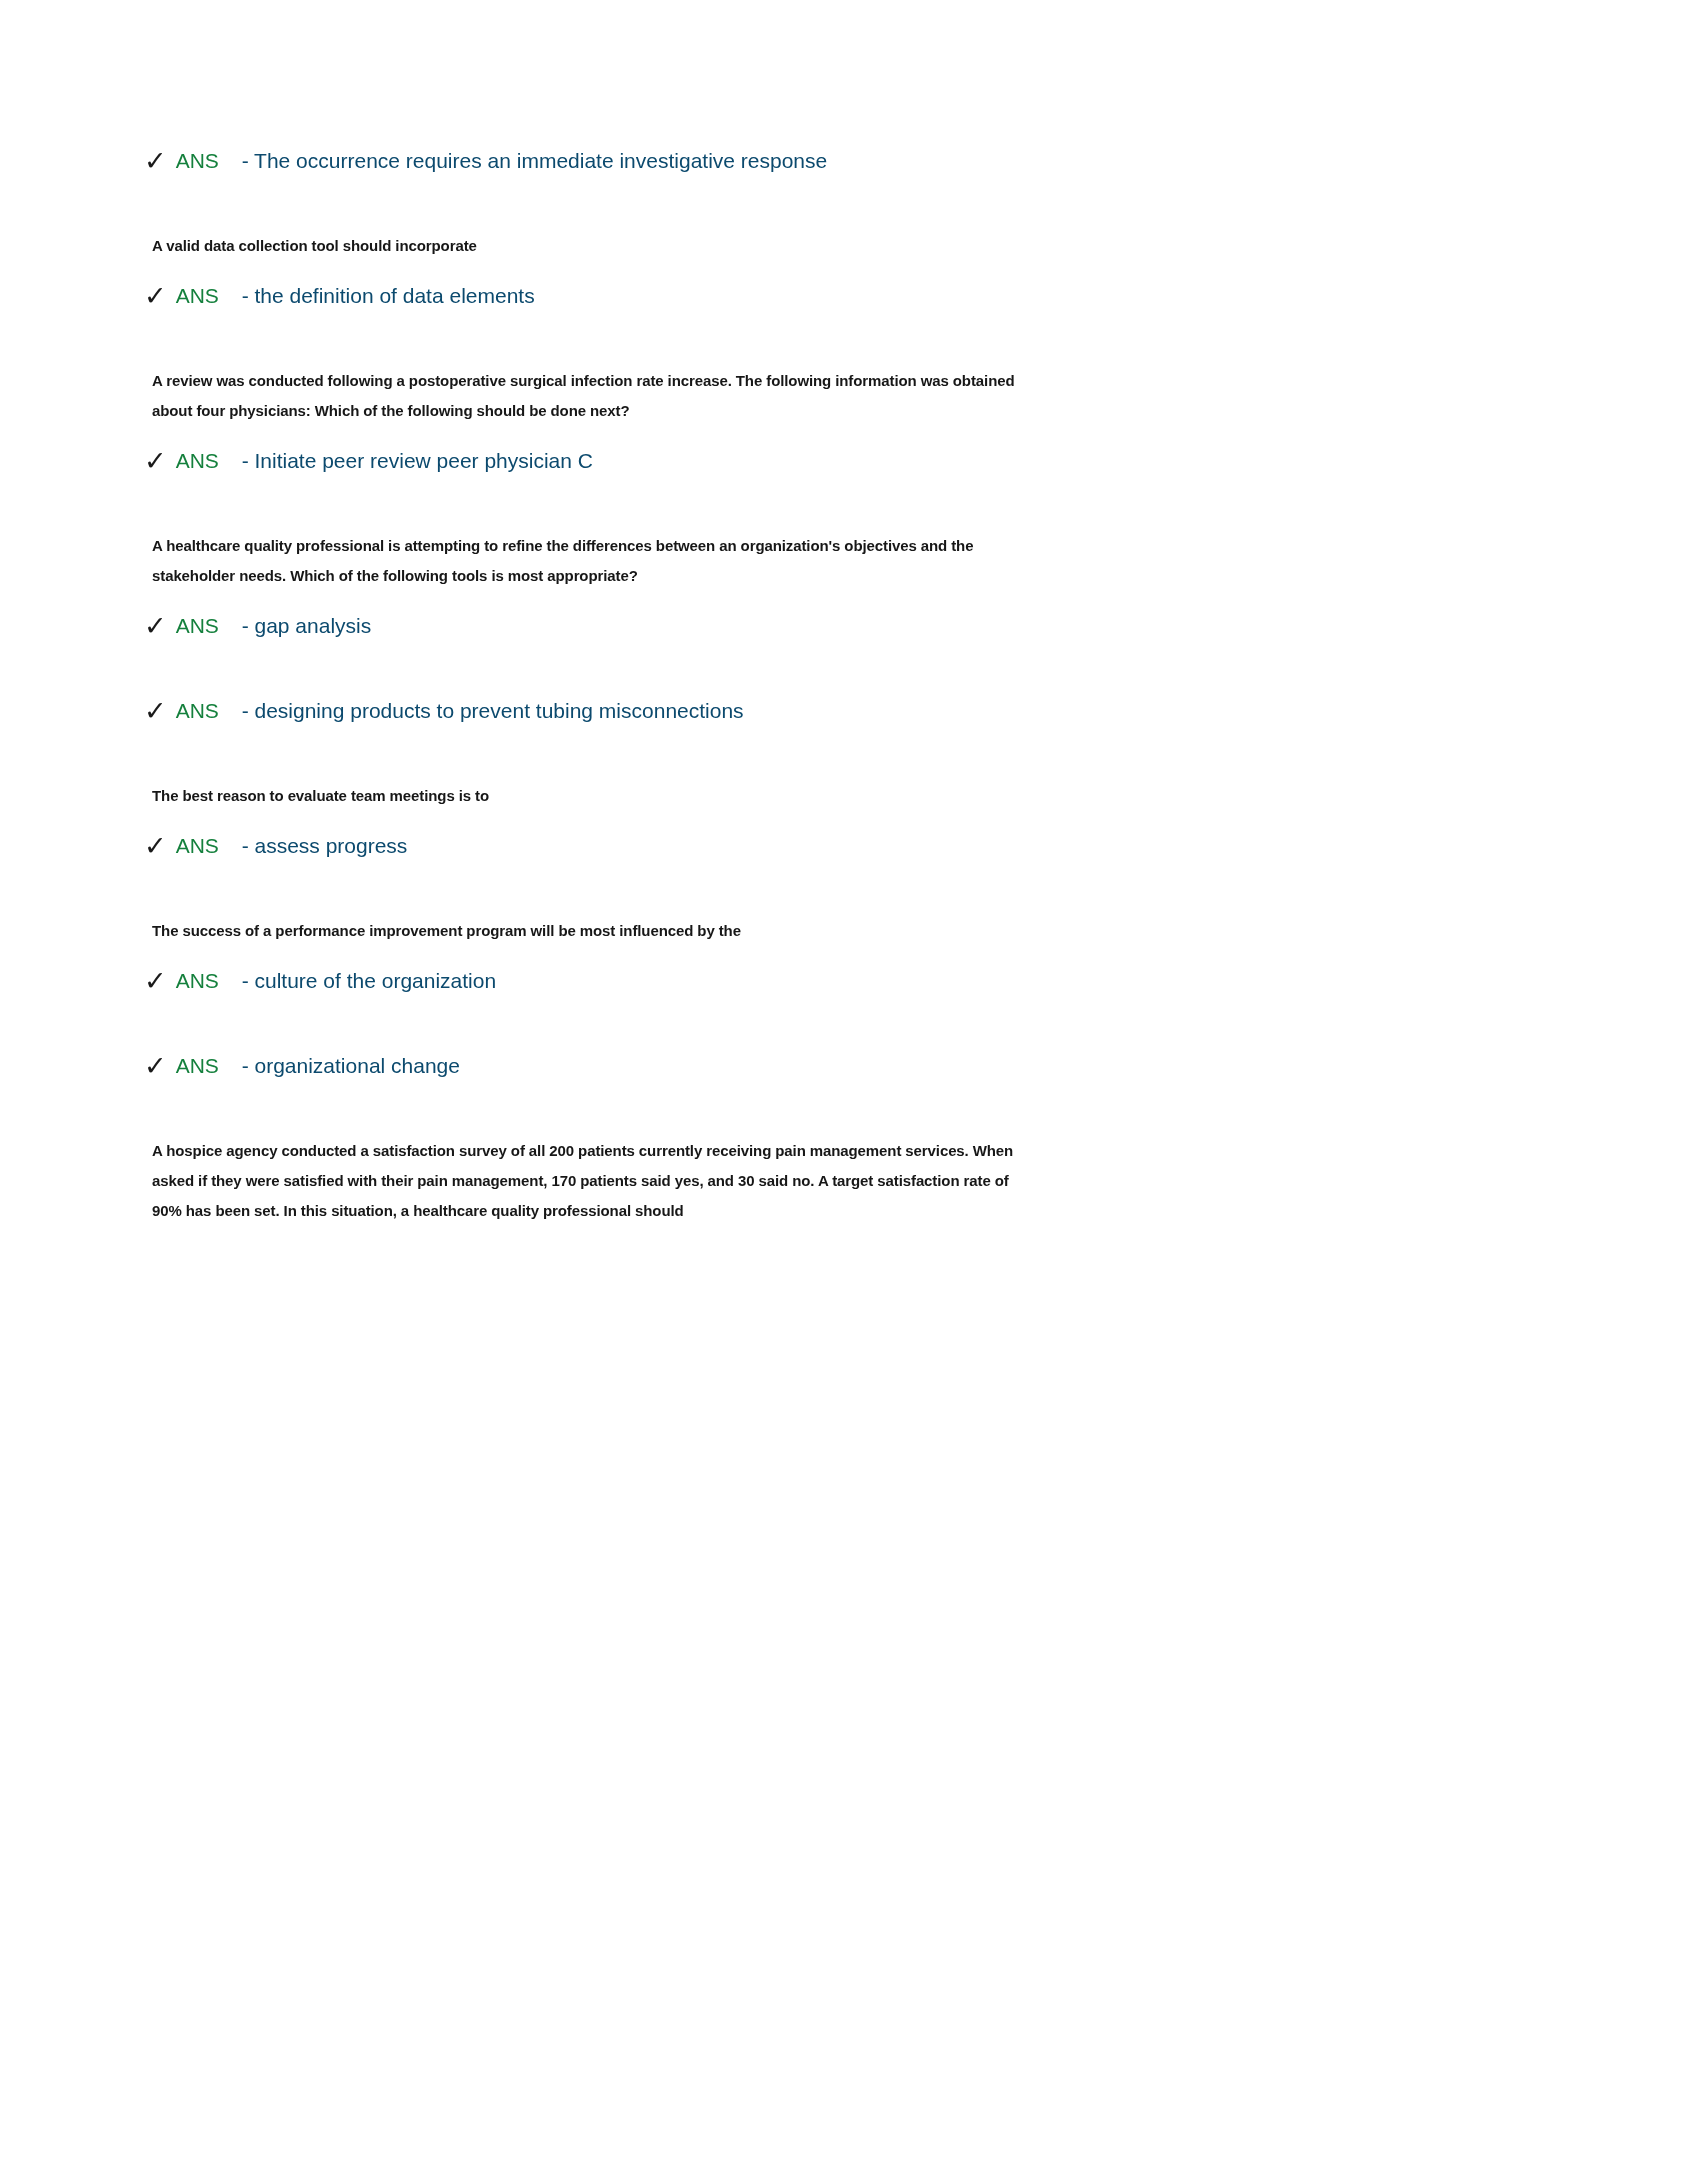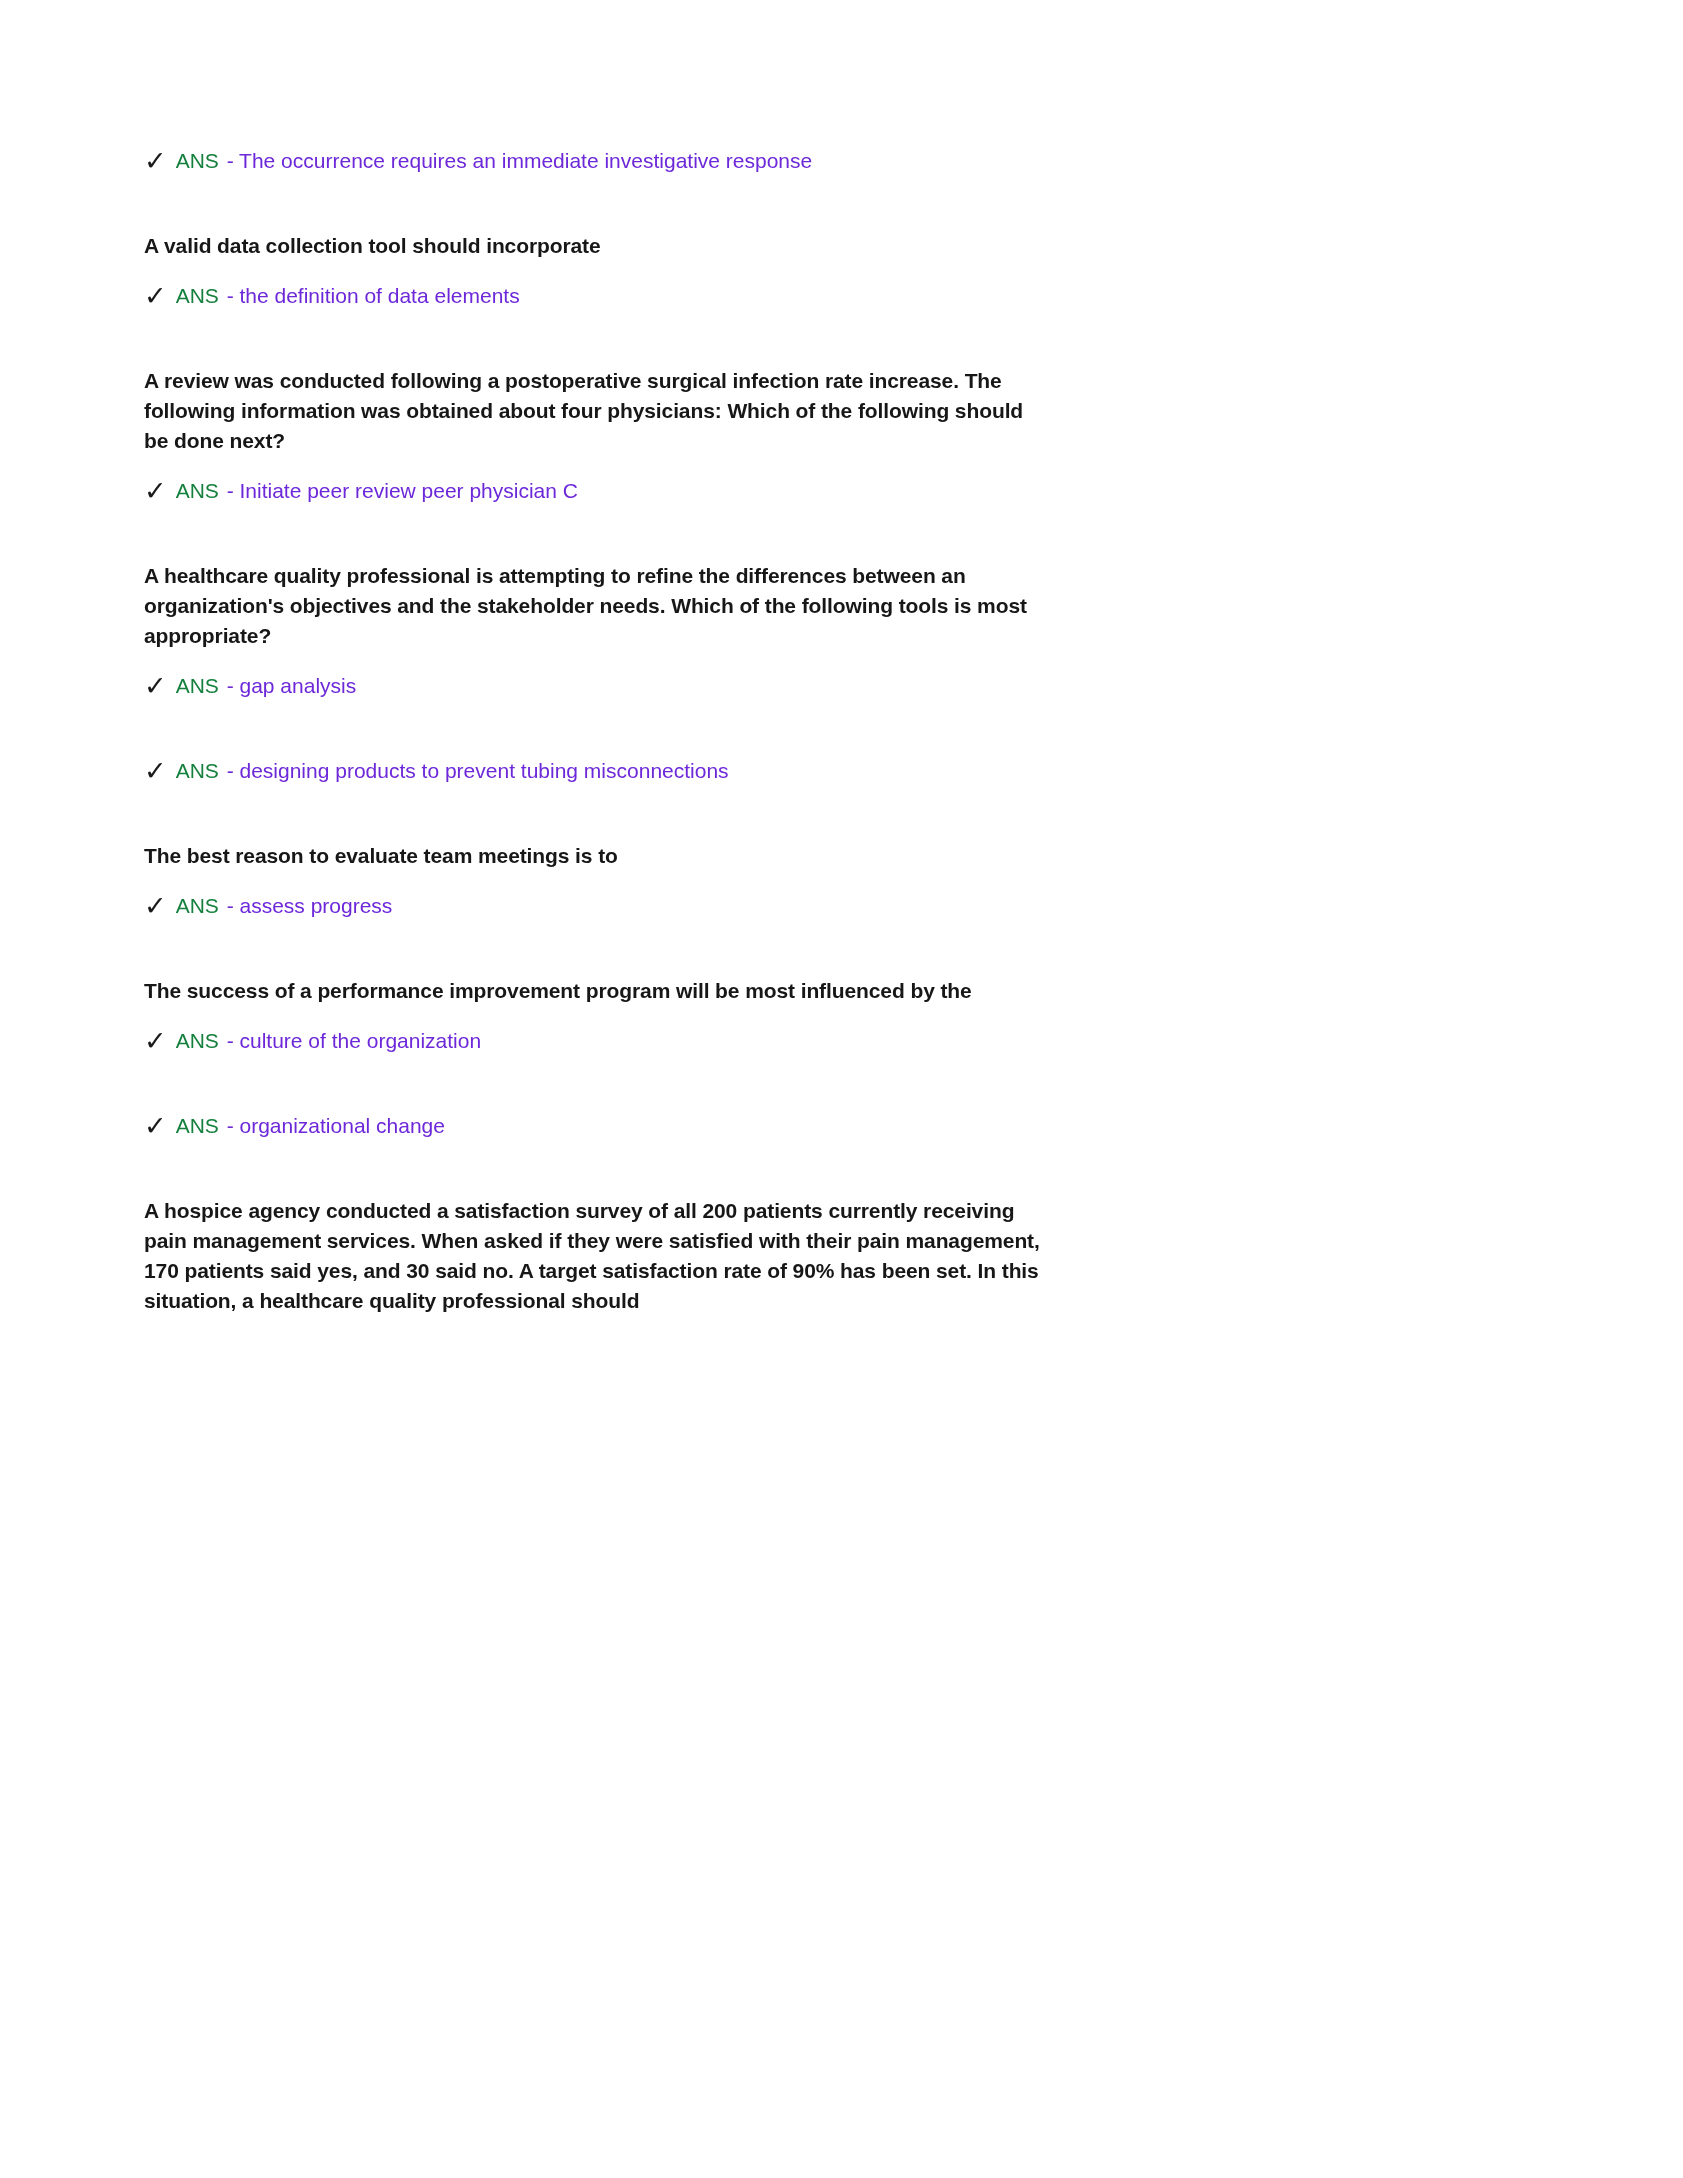--- a/index.html
+++ b/index.html
@@ -21,25 +21,25 @@
     box-sizing: border-box;
   }
   .content {
     padding: 146px 0 0 144px;
     max-width: 896px;
   }
   .qa-block {
     margin: 0 0 55px 0;
   }
   .question {
-    font-size: 21px;
+    font-size: 15px;
     line-height: 30px;
     font-weight: 700;
     color: #171717;
-    margin: 0 0 20px 0;
+    margin: 0 0 20px 8px;
     letter-spacing: -0.1px;
   }
   .answer {
     font-size: 21px;
     line-height: 30px;
     font-weight: 400;
     color: #212121;
     margin: 0;
     white-space: normal;
   }
@@ -48,22 +48,22 @@
     line-height: 30px;
     margin-right: 9px;
     vertical-align: -2px;
     color: #1a1a1a;
     display: inline-block;
   }
   .ans-label {
     color: #15803d;
   }
   .ans-text {
-    margin-left: 2px;
-    color: #6d28d9;
+    margin-left: 17px;
+    color: #0c4a6e;
   }
 </style>
 </head>
 <body>
 
 <div class="page">
   <main class="content" id="qa-list">
   <section class="qa-block">
 
     <p class="answer"><span class="check">✓</span><span class="ans-label">ANS</span><span class="ans-text"> - The occurrence requires an immediate investigative response</span></p>

